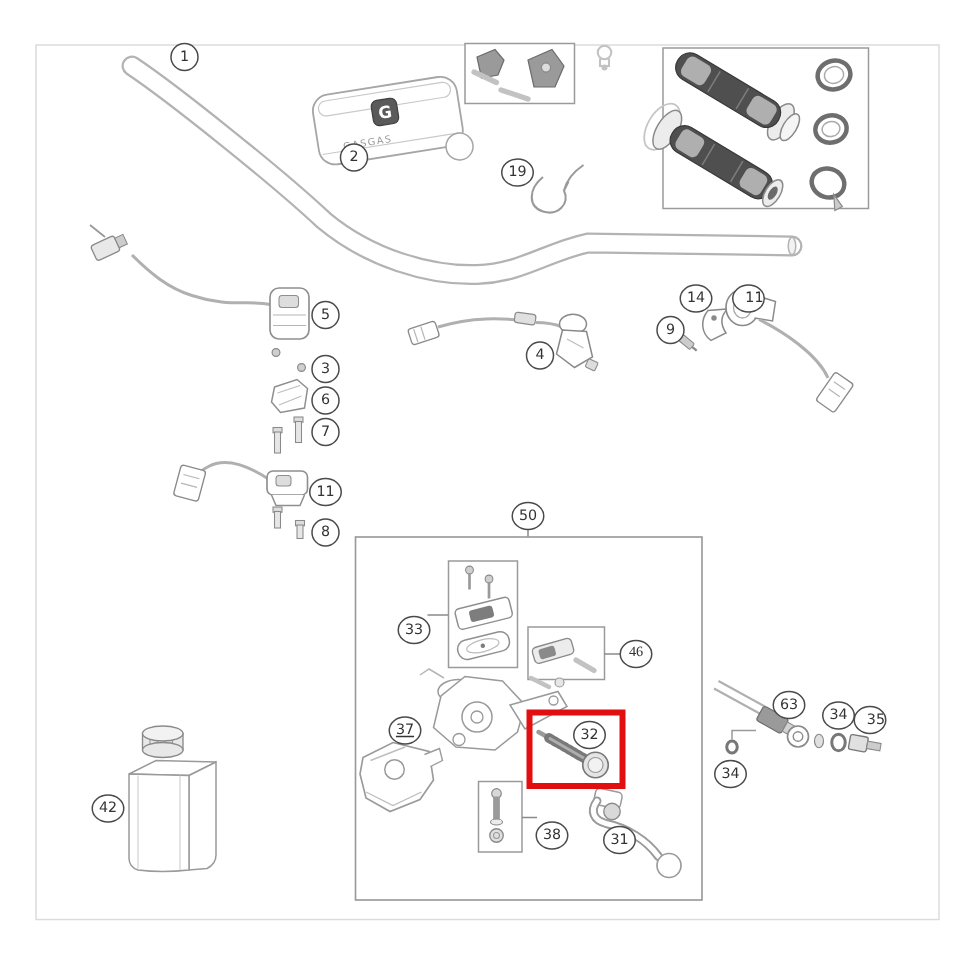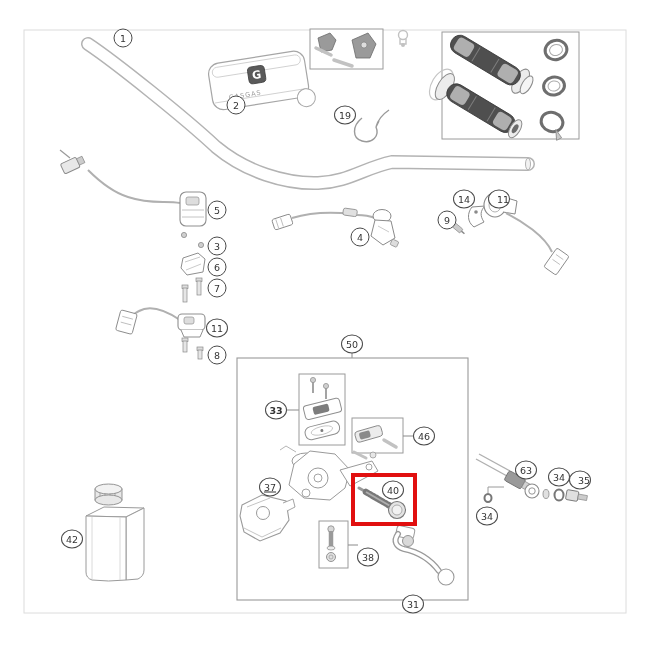--- a/index.html
+++ b/index.html
@@ -323,26 +323,26 @@
       <div class="callout" style="left: 217px; top: 246px;">3</div>
       <div class="callout" style="left: 217px; top: 267px;">6</div>
       <div class="callout" style="left: 217px; top: 288px;">7</div>
       <div class="callout wide" style="left: 217px; top: 328px;">11</div>
       <div class="callout" style="left: 217px; top: 355px;">8</div>
       <div class="callout" style="left: 360px; top: 237px;">4</div>
       <div class="callout" style="left: 447px; top: 220px;">9</div>
       <div class="callout wide" style="left: 464px; top: 199px;">14</div>
       <div class="callout wide" style="left: 499px; top: 199px; text-align: right;">11</div>
       <div class="callout wide" style="left: 352px; top: 344px;">50</div>
-      <div class="callout wide" style="left: 276px; top: 410px; font-weight: bold;">33</div>
-      <div class="callout wide" style="left: 424px; top: 436px;">46</div>
+      <div class="callout wide" style="left: 276px; top: 420px;">33</div>
+      <div class="callout wide" style="left: 424px; top: 436px; font-family: Liberation Serif, serif;">46</div>
       <div class="callout wide" style="left: 270px; top: 487px; text-decoration: underline;">37</div>
-      <div class="callout wide" style="left: 393px; top: 490px;">40</div>
+      <div class="callout wide" style="left: 393px; top: 490px;">32</div>
       <div class="callout wide" style="left: 368px; top: 557px;">38</div>
-      <div class="callout wide" style="left: 413px; top: 560px; margin-top: 44px;">31</div>
+      <div class="callout wide" style="left: 413px; top: 560px;">31</div>
       <div class="callout wide" style="left: 72px; top: 539px;">42</div>
       <div class="callout wide" style="left: 526px; top: 470px; text-align: center;">63</div>
       <div class="callout wide" style="left: 559px; top: 477px;">34</div>
       <div class="callout wide" style="left: 580px; top: 480px; text-align: right;">35</div>
       <div class="callout wide" style="left: 487px; top: 516px;">34</div>
     </div>
 
 </div>
 
 </body></html>

